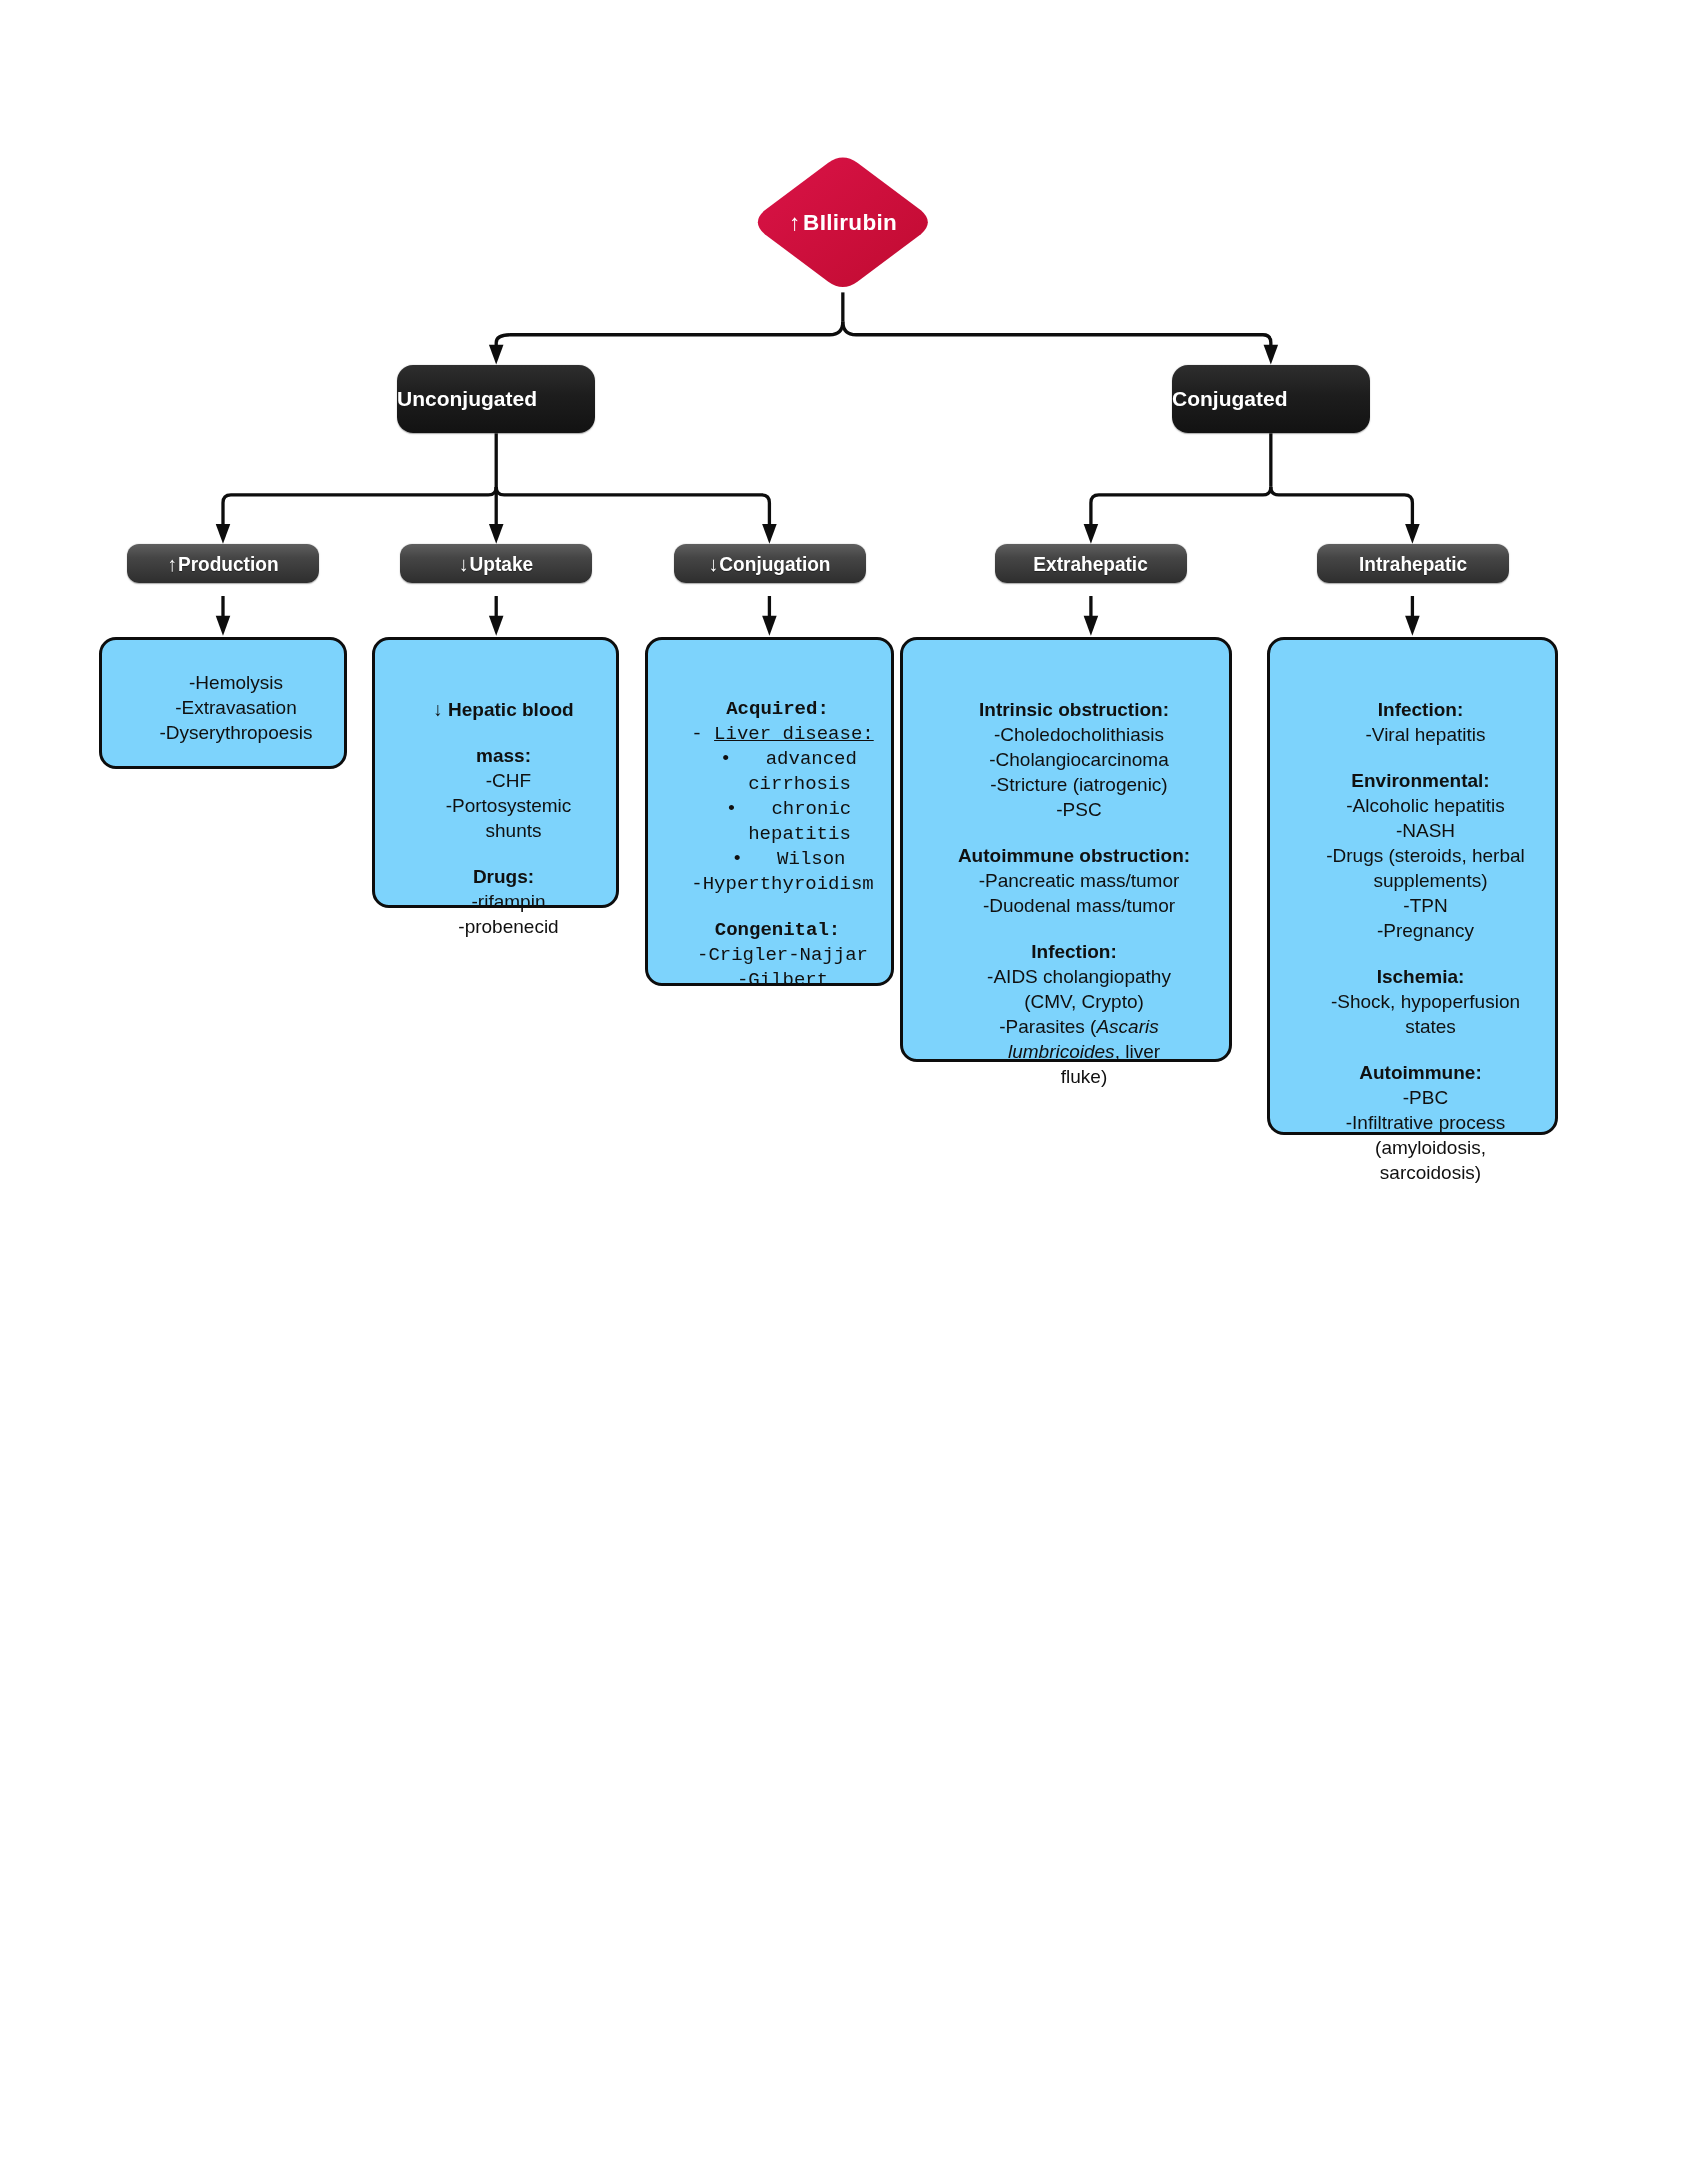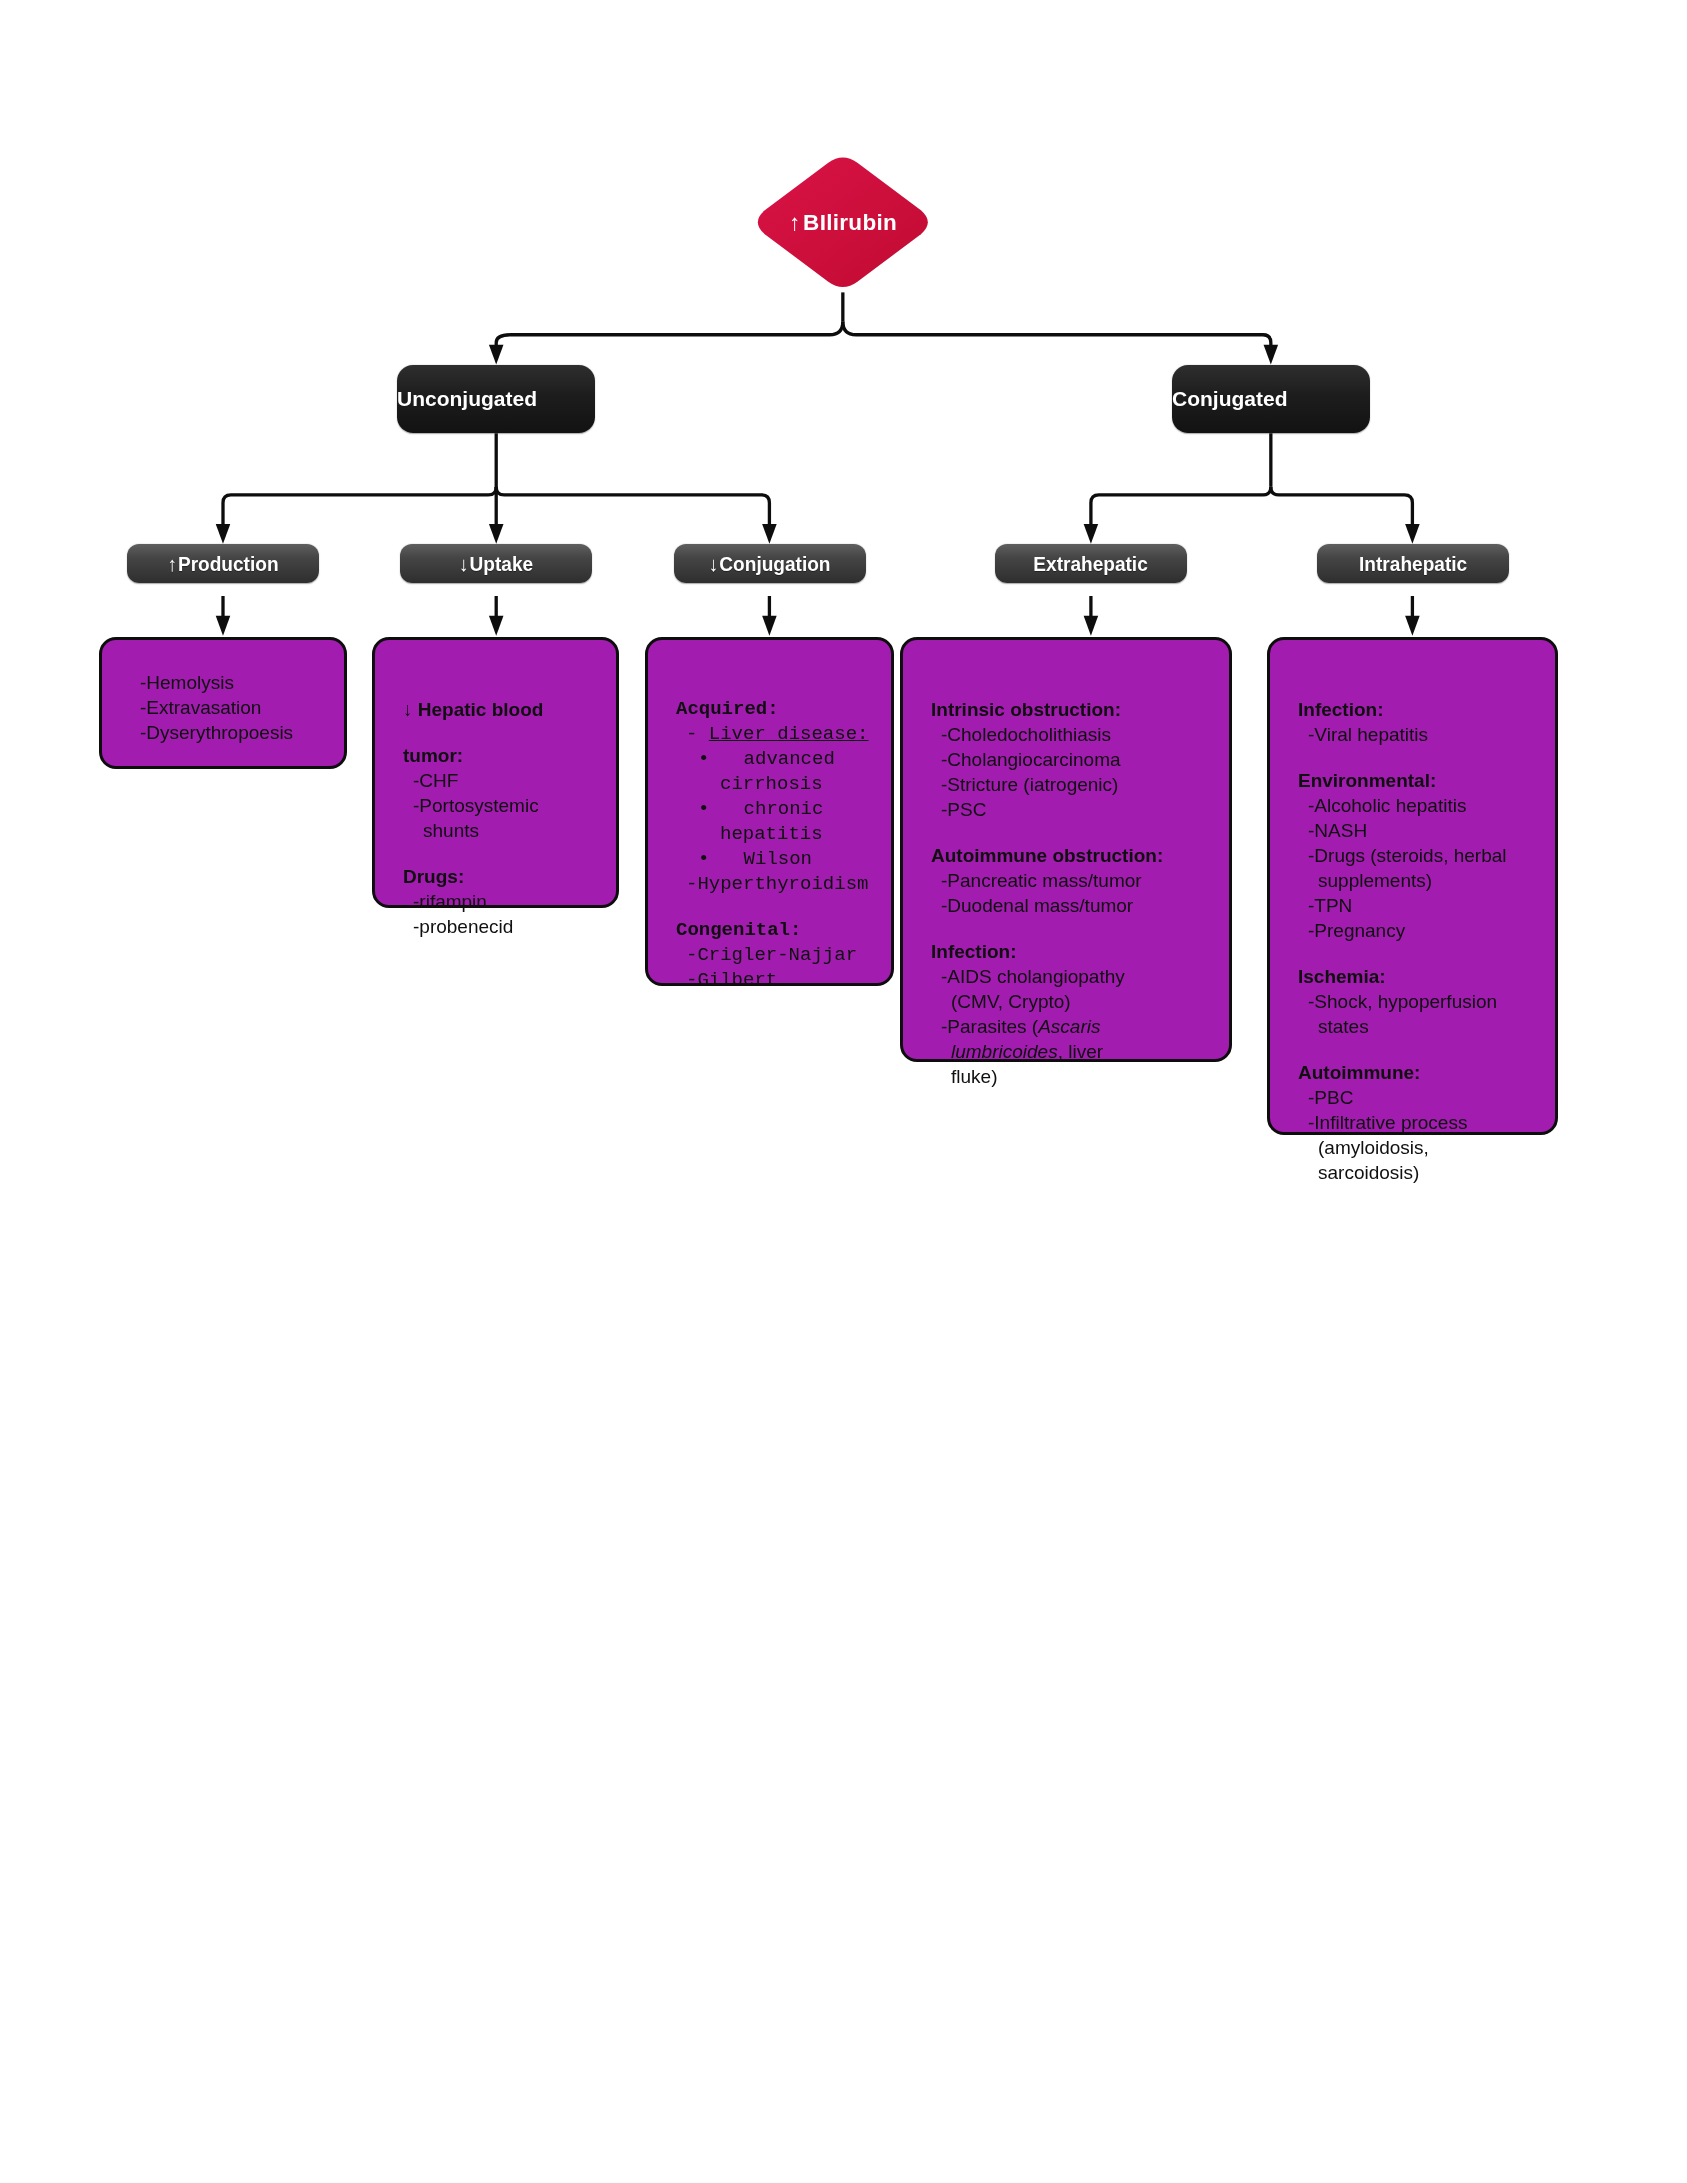--- a/index.html
+++ b/index.html
@@ -47,25 +47,26 @@
   }
   .l2-box .arrow{font-weight:normal;margin-right:1.3px;}
   #node-production{left:127px;}
   #node-uptake{left:400px;}
   #node-conjugation{left:674px;}
   #node-extrahepatic{left:995px;}
   #node-intrahepatic{left:1317px;}
 
   
   .leaf{
-    position:absolute;top:637px;background:#a21caf;
+    position:absolute;top:637px;background:#7dd3fc;
     border:3.3px solid #0d0d0d;border-radius:17px;
     box-sizing:border-box;
     color:#101010;font-size:19px;line-height:25px;
     padding:36px 12px 9px 28px;
+    text-align:center;
   }
   #leaf-production{left:99px;width:248px;height:132px;padding-top:30px;}
   #leaf-uptake{left:372px;width:247px;height:271px;}
   #leaf-conjugation{left:645px;width:249px;height:349px;font-family:Liberation Mono, monospace;}
   #leaf-extrahepatic{left:900px;width:332px;height:425px;}
   #leaf-intrahepatic{left:1267px;width:291px;height:498px;}
 
   .line{white-space:nowrap;}
   .line.h{padding-left:0;margin-top:21px;}
   .line.d1{padding-left:10px;}
@@ -151,21 +152,21 @@
     <span class="lbl"><span>Intrahepatic</span></span>
   </div>
 
   <div class="leaf" id="leaf-production">
       <div class="line d1"><span>-Hemolysis</span></div>
       <div class="line d1"><span>-Extravasation</span></div>
       <div class="line d1"><span>-Dyserythropoesis</span></div>
     </div>
   <div class="leaf" id="leaf-uptake">
       <div class="line h"><span>↓ </span><span class="sb">Hepatic blood</span></div>
-      <div class="line h"><span class="sb">tumor:</span></div>
+      <div class="line h"><span class="sb">mass:</span></div>
       <div class="line d1"><span>-CHF</span></div>
       <div class="line d1"><span>-Portosystemic</span></div>
       <div class="line d1c"><span>shunts</span></div>
       <div class="line h"><span class="sb">Drugs:</span></div>
       <div class="line d1"><span>-rifampin</span></div>
       <div class="line d1"><span>-probenecid</span></div>
     </div>
   <div class="leaf" id="leaf-conjugation">
       <div class="line h"><span class="sb">Acquired:</span></div>
       <div class="line d1"><span>- </span><span class="su">Liver disease:</span></div>

